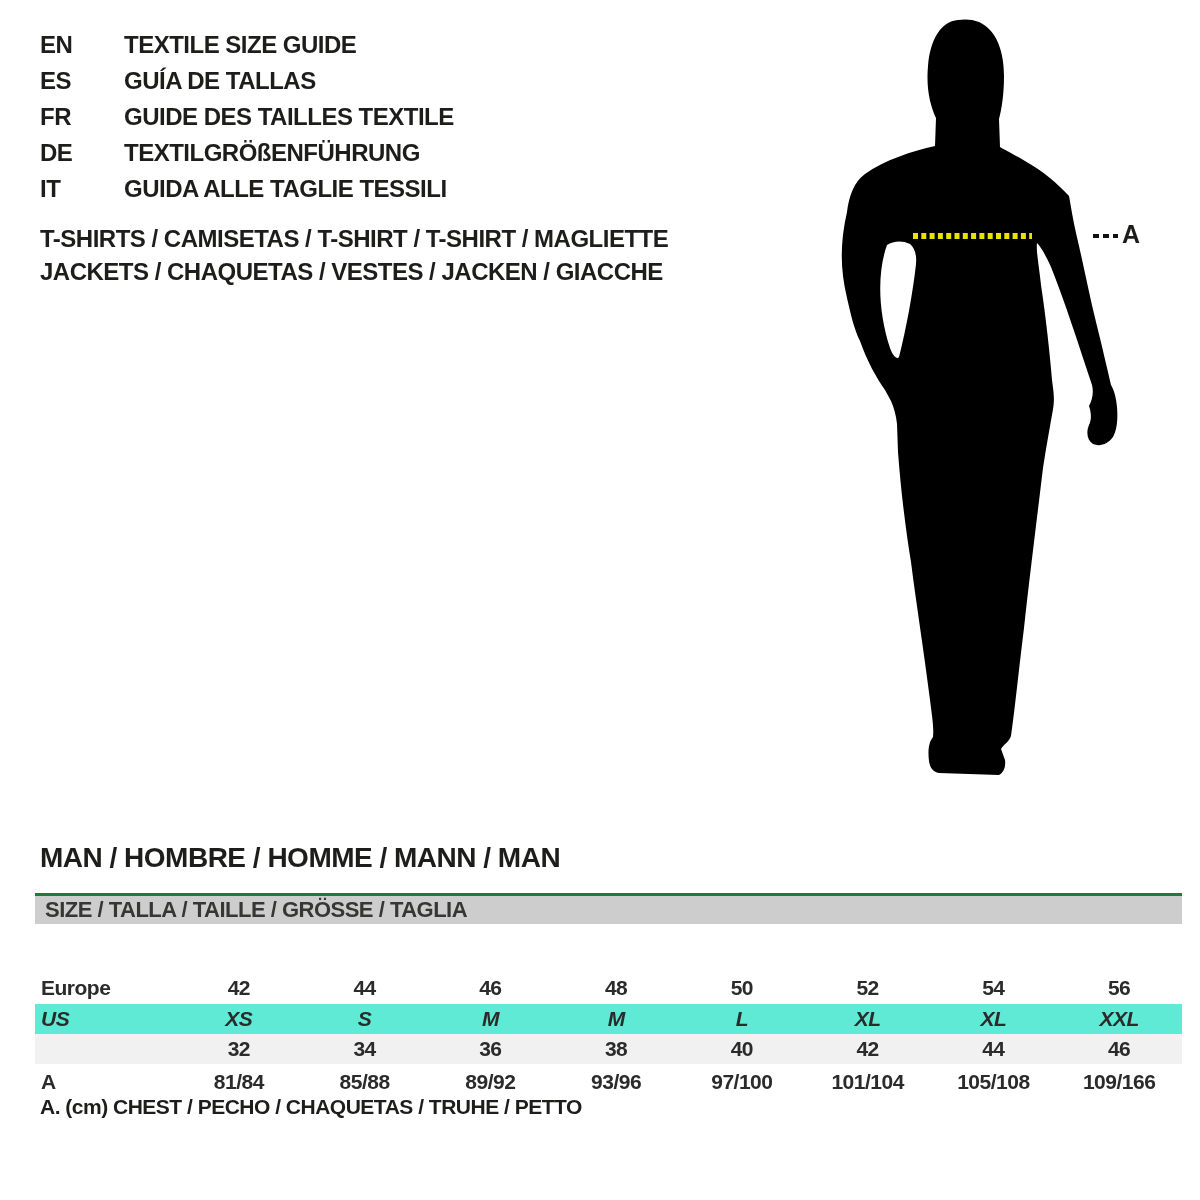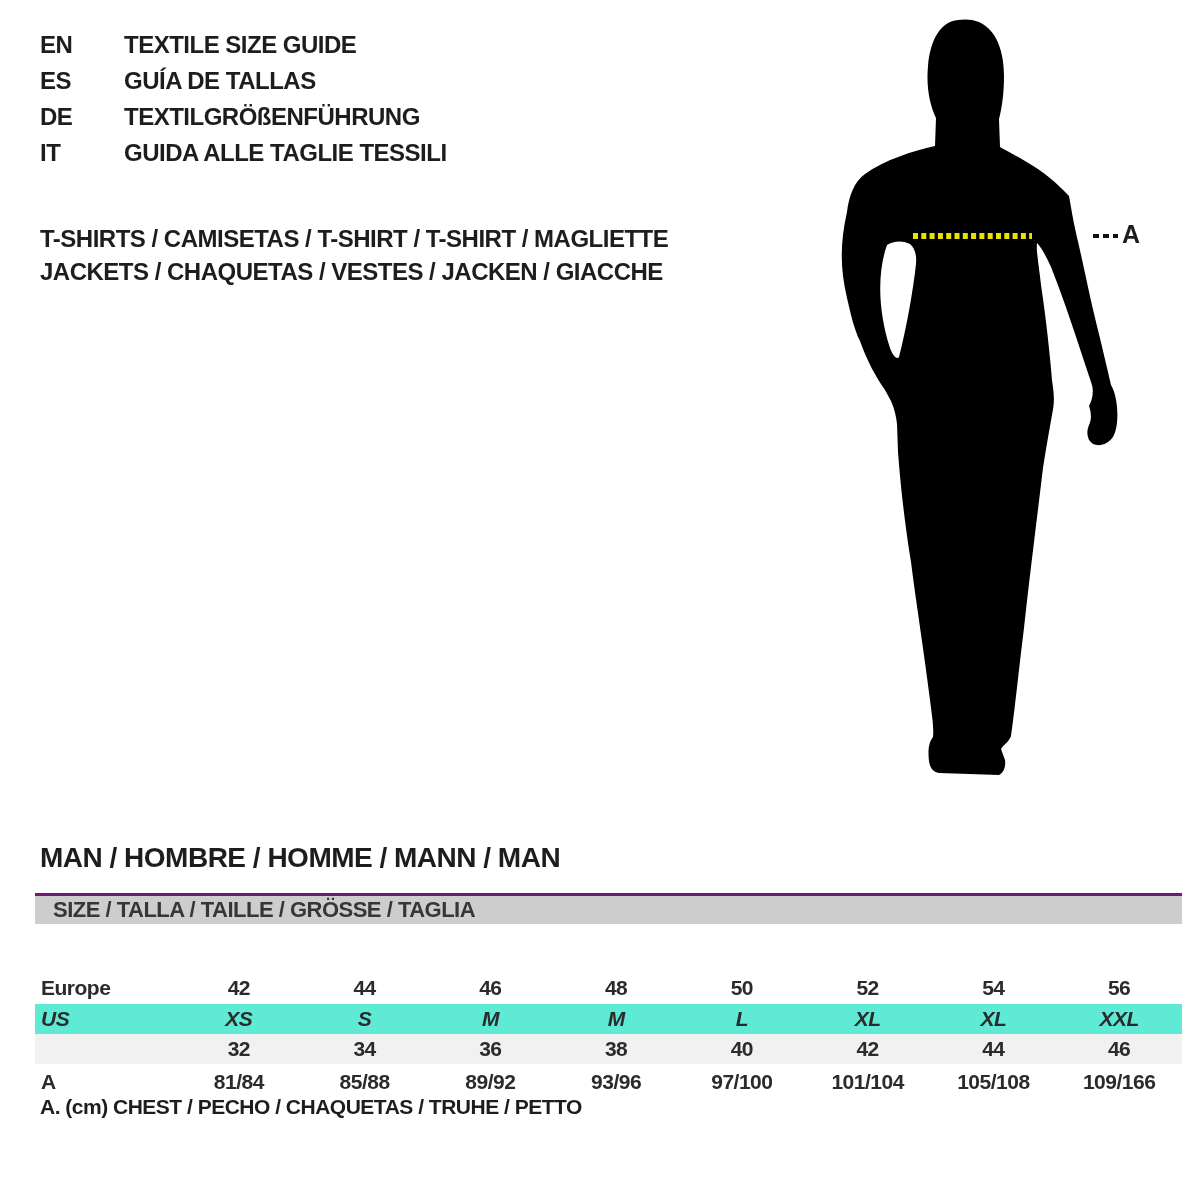--- a/index.html
+++ b/index.html
@@ -16,22 +16,22 @@
   .categories{position:absolute;left:40px;top:222px;font-size:24px;line-height:33px;}
   
   .figure-svg{position:absolute;left:0;top:0;width:1200px;height:1200px;}
   
   .meas-label{position:absolute;left:1122px;top:220px;font-size:25px;}
   
   .section-heading{position:absolute;left:40px;top:842px;font-size:28px;}
   
   .table-wrap{position:absolute;left:35px;top:893px;width:1147px;}
   .table-header{
-    background:#cdcdcd;border-top:3px solid #701a75;height:28px;line-height:28px;
-    font-size:22px;padding-left:18px;color:#363634;
+    background:#cdcdcd;border-top:3px solid #15803d;height:28px;line-height:28px;
+    font-size:22px;padding-left:10px;color:#363634;
   }
   table.size-table{width:100%;border-collapse:collapse;table-layout:fixed;font-size:21px;color:#2b2b2b;margin-top:48px;}
   table.size-table td{text-align:center;padding:0;vertical-align:middle;}
   table.size-table td.row-label{text-align:left;padding-left:6px;width:135px;}
   tr.r-europe{height:32px;}
   tr.r-us{height:30px;background:#5eead4;font-style:italic;}
   tr.r-num{height:30px;background:#f1f1f1;}
   tr.r-a{height:36px;}
   
   .footnote{position:absolute;left:40px;top:1095px;font-size:21px;}
@@ -40,20 +40,24 @@
 <body>
 
 <div class="lang-guide">
   <div class="lang-row">
     <span class="lang-code">EN</span>
     <span>TEXTILE SIZE GUIDE</span>
   </div>
   <div class="lang-row">
     <span class="lang-code">ES</span>
     <span>GUÍA DE TALLAS</span>
+  </div>
+  <div class="lang-row">
+    <span class="lang-code">FR</span>
+    <span>GUIDE DES TAILLES TEXTILE</span>
   </div>
   <div class="lang-row">
     <span class="lang-code">DE</span>
     <span>TEXTILGRÖßENFÜHRUNG</span>
   </div>
   <div class="lang-row">
     <span class="lang-code">IT</span>
     <span>GUIDA ALLE TAGLIE TESSILI</span>
   </div>
 </div>

